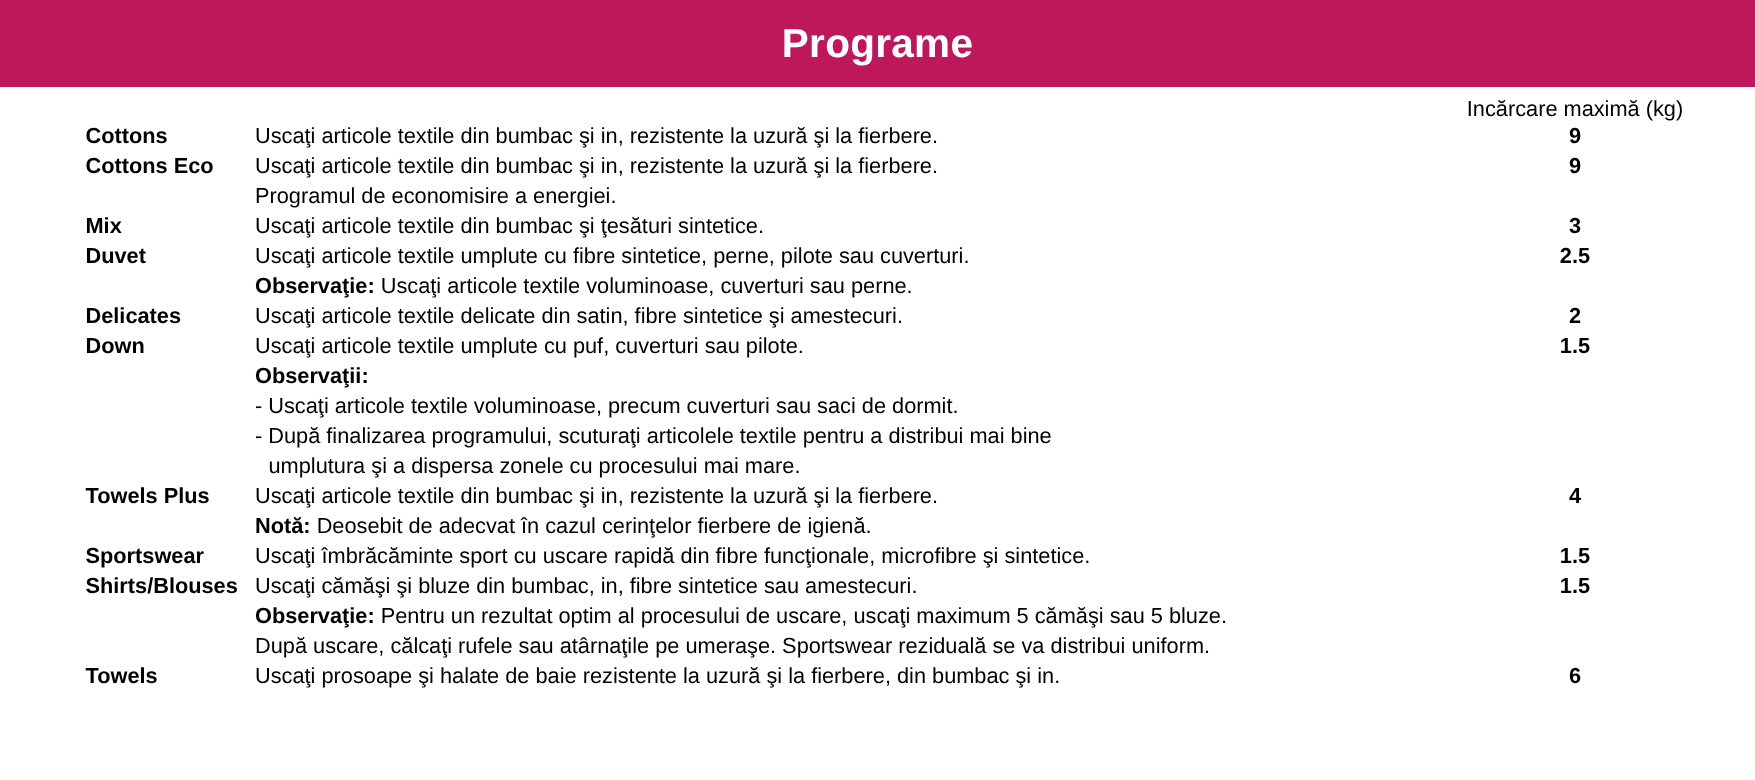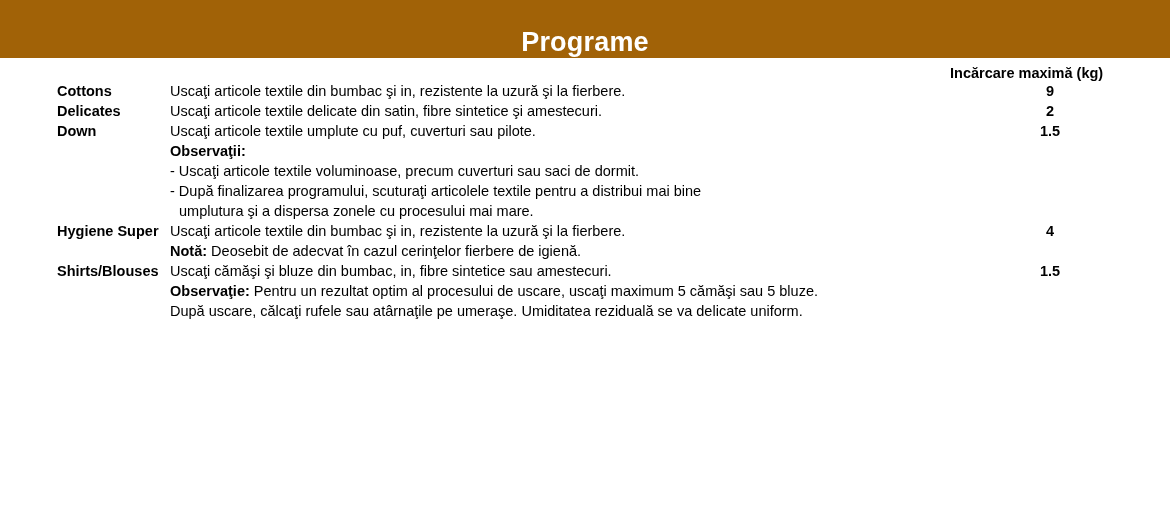--- a/index.html
+++ b/index.html
@@ -22,23 +22,23 @@
     height: 520px;
   }
 
   
   .header-bar {
     position: absolute;
     left: 0;
     top: 0;
     width: 1170px;
     height: 58px;
-    background: #a16207;
+    background: #be185d;
     display: flex;
-    align-items: flex-end;
+    align-items: center;
     justify-content: center;
   }
   .header-title {
     color: #ffffff;
     font-size: 27px;
     font-weight: bold;
     letter-spacing: 0.2px;
   }
 
   
@@ -64,22 +64,22 @@
     vertical-align: top;
     border: 0;
   }
 
   .head-row th {
     height: 23px;
     font-size: 14.5px;
   }
   .head-spacer { }
   .head-load {
-    font-weight: bold;
-    text-align: left;
+    font-weight: normal;
+    text-align: center;
     padding-right: 20px !important;
     vertical-align: bottom !important;
     line-height: 15px;
   }
 
   .cell-name {
     font-weight: bold;
     font-size: 14.5px;
     line-height: 20px;
     padding-left: 57px !important;
@@ -136,51 +136,88 @@
       </thead>
       <tbody id="programs-body">
           <tr>
             <td class="cell-name">Cottons</td>
             <td class="cell-desc">
               <span class="desc-line"><span>Uscaţi articole textile din bumbac şi in, rezistente la uzură şi la fierbere.</span></span>
             </td>
             <td class="cell-load">9</td>
           </tr>
           <tr>
+            <td class="cell-name">Cottons Eco</td>
+            <td class="cell-desc">
+              <span class="desc-line"><span>Uscaţi articole textile din bumbac şi in, rezistente la uzură şi la fierbere.</span></span>
+              <span class="desc-line"><span>Programul de economisire a energiei.</span></span>
+            </td>
+            <td class="cell-load">9</td>
+          </tr>
+          <tr>
+            <td class="cell-name">Mix</td>
+            <td class="cell-desc">
+              <span class="desc-line"><span>Uscaţi articole textile din bumbac şi ţesături sintetice.</span></span>
+            </td>
+            <td class="cell-load">3</td>
+          </tr>
+          <tr>
+            <td class="cell-name">Duvet</td>
+            <td class="cell-desc">
+              <span class="desc-line"><span>Uscaţi articole textile umplute cu fibre sintetice, perne, pilote sau cuverturi.</span></span>
+              <span class="desc-line"><b>Observaţie:</b><span> Uscaţi articole textile voluminoase, cuverturi sau perne.</span></span>
+            </td>
+            <td class="cell-load">2.5</td>
+          </tr>
+          <tr>
             <td class="cell-name">Delicates</td>
             <td class="cell-desc">
               <span class="desc-line"><span>Uscaţi articole textile delicate din satin, fibre sintetice şi amestecuri.</span></span>
             </td>
             <td class="cell-load">2</td>
           </tr>
           <tr>
             <td class="cell-name">Down</td>
             <td class="cell-desc">
               <span class="desc-line"><span>Uscaţi articole textile umplute cu puf, cuverturi sau pilote.</span></span>
               <span class="desc-line"><b>Observaţii:</b><span></span></span>
               <span class="desc-line"><span>- Uscaţi articole textile voluminoase, precum cuverturi sau saci de dormit.</span></span>
               <span class="desc-line"><span>- După finalizarea programului, scuturaţi articolele textile pentru a distribui mai bine</span></span>
               <span class="desc-line indent"><span>umplutura şi a dispersa zonele cu procesului mai mare.</span></span>
             </td>
             <td class="cell-load">1.5</td>
           </tr>
           <tr>
-            <td class="cell-name">Hygiene Super</td>
+            <td class="cell-name">Towels Plus</td>
             <td class="cell-desc">
               <span class="desc-line"><span>Uscaţi articole textile din bumbac şi in, rezistente la uzură şi la fierbere.</span></span>
               <span class="desc-line"><b>Notă:</b><span> Deosebit de adecvat în cazul cerinţelor fierbere de igienă.</span></span>
             </td>
             <td class="cell-load">4</td>
           </tr>
           <tr>
+            <td class="cell-name">Sportswear</td>
+            <td class="cell-desc">
+              <span class="desc-line"><span>Uscaţi îmbrăcăminte sport cu uscare rapidă din fibre funcţionale, microfibre şi sintetice.</span></span>
+            </td>
+            <td class="cell-load">1.5</td>
+          </tr>
+          <tr>
             <td class="cell-name">Shirts/Blouses</td>
             <td class="cell-desc">
               <span class="desc-line"><span>Uscaţi cămăşi şi bluze din bumbac, in, fibre sintetice sau amestecuri.</span></span>
               <span class="desc-line"><b>Observaţie:</b><span> Pentru un rezultat optim al procesului de uscare, uscaţi maximum 5 cămăşi sau 5 bluze.</span></span>
-              <span class="desc-line"><span>După uscare, călcaţi rufele sau atârnaţile pe umeraşe. Umiditatea reziduală se va delicate uniform.</span></span>
+              <span class="desc-line"><span>După uscare, călcaţi rufele sau atârnaţile pe umeraşe. Sportswear reziduală se va distribui uniform.</span></span>
             </td>
             <td class="cell-load">1.5</td>
+          </tr>
+          <tr>
+            <td class="cell-name">Towels</td>
+            <td class="cell-desc">
+              <span class="desc-line"><span>Uscaţi prosoape şi halate de baie rezistente la uzură şi la fierbere, din bumbac şi in.</span></span>
+            </td>
+            <td class="cell-load">6</td>
           </tr>
         </tbody>
     </table>
   </div>
 
 </div>
 
 </body></html>

